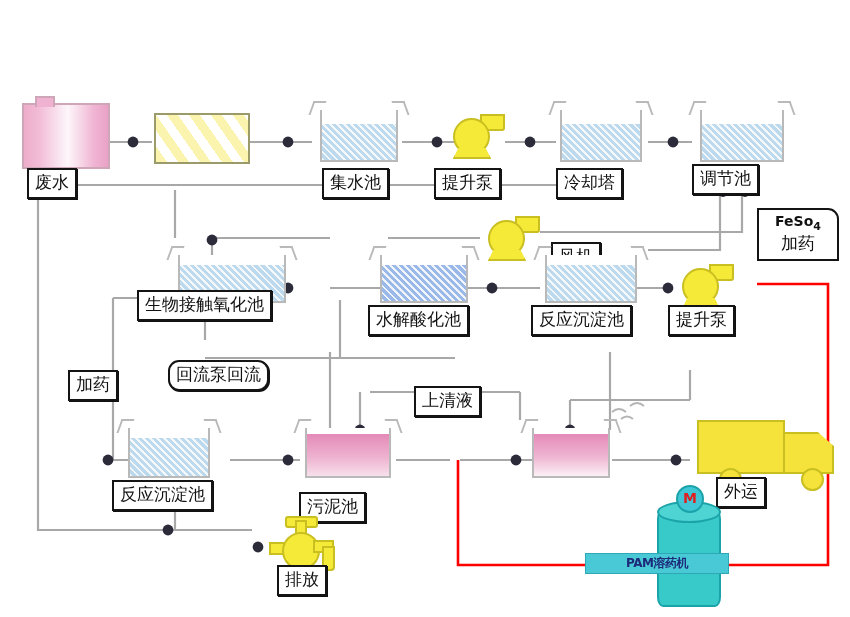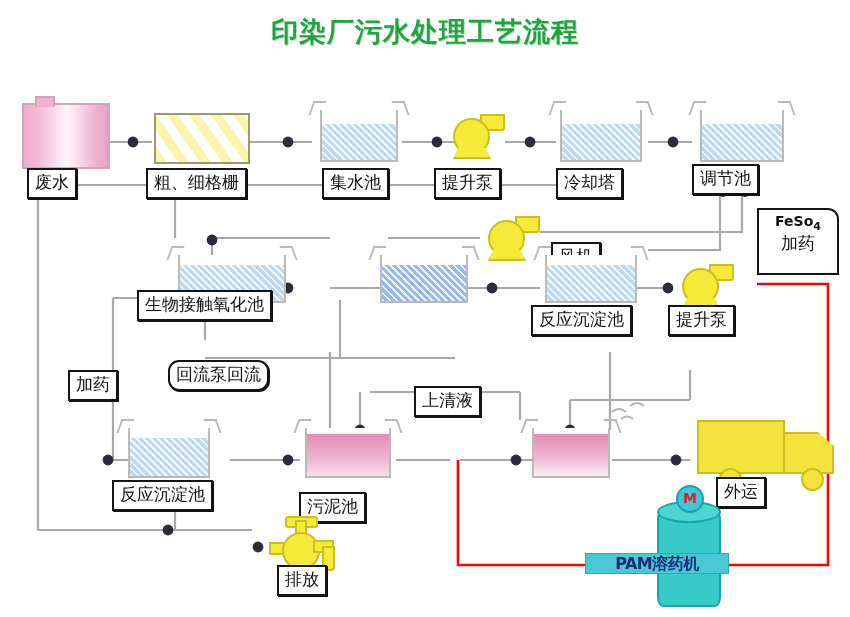--- a/index.html
+++ b/index.html
@@ -14,21 +14,21 @@
          text-shadow:1px 1px 0 #b9e3c3;}
 
   
   svg.wires{position:absolute;left:0;top:0;width:850px;height:617px;}
 
   
   .chip{position:absolute;background:#ffffff;border:2.5px solid #141414;
         color:#111;font-size:17px;line-height:1;padding:4px 6px 6px 6px;
         white-space:nowrap;box-shadow:1px 1px 0 #111;}
   .chip.round{border-radius:0 11px 0 0;border-width:2px;box-shadow:none;}
-  .chip.two{padding:3px 8px 19px 8px;text-align:center;line-height:1.22;}
+  .chip.two{padding:3px 8px 5px 8px;text-align:center;line-height:1.22;}
   .chip .sub{font-size:11px;vertical-align:sub;}
   .chip .feso{font-size:14px;font-weight:bold;display:block;}
 
   
   .tank{position:absolute;}
   .tank .body{position:absolute;left:0;top:0;right:0;bottom:0;
               border:2px solid #b9b9b9;border-top:none;background:#fff;}
   .tank .liquid{position:absolute;left:2px;right:2px;bottom:2px;
       background-image:
         repeating-linear-gradient(45deg, rgba(255,255,255,.85) 0 2px, rgba(255,255,255,0) 2px 5px);
@@ -78,29 +78,28 @@
   
   .pam{position:absolute;}
   .pam .cyl{position:absolute;left:0;top:14px;width:60px;height:94px;background:#38c9c9;
       border:2px solid #1aa3a8;border-radius:6px/10px;}
   .pam .top{position:absolute;left:0;top:6px;width:60px;height:18px;background:#4fd4d4;
       border:2px solid #1aa3a8;border-radius:50%;}
   .pam .motor{position:absolute;left:19px;top:-10px;width:24px;height:24px;border-radius:50%;
       background:#3fc7d6;border:2px solid #1aa3a8;color:#e02020;font-weight:bold;font-size:14px;
       text-align:center;line-height:22px;}
   .pam .bar{position:absolute;left:-72px;top:58px;width:142px;height:19px;background:#49c9d6;
-      border:1px solid #2fa8b5;color:#1d2a7a;font-size:16px;font-weight:bold;
+      border:1px solid #2fa8b5;color:#1d2a7a;font-size:12px;font-weight:bold;
       text-align:center;line-height:19px;letter-spacing:-.5px;}
 </style>
 </head>
 <body>
 
 <div id="stage">
 
-  <div class="title">印染厂污水处理工艺流程</div>
 
   <svg class="wires" viewBox="0 0 850 617">
     <g stroke="#a8a8a8" stroke-width="2.2" fill="none">
 
       <path d="M108 142 H152"></path>
       <path d="M245 142 H312"></path>
       <path d="M402 142 H462"></path>
       <path d="M505 142 H556"></path>
       <path d="M648 142 H692"></path>
 
@@ -183,21 +182,20 @@
       <path d="M621 419 q6 -5 12 0"></path>
     </g>
   </svg>
 
   <div class="drum" style="left:22px;top:103px;width:84px;height:62px;">
     <div class="nozzle"></div>
   </div>
   <div class="chip" style="left:27px;top:168px;">废水</div>
 
   <div class="grate" style="left:154px;top:113px;width:92px;height:47px;"></div>
-  <div class="chip" style="left:146px;top:168px;">粗、细格栅</div>
 
   <div class="tank" style="left:320px;top:110px;width:78px;height:52px;">
     <div class="body"></div>
     <div class="liquid" style="height:36px;background-color:#bcd9ee;"></div>
     <div class="lipL"></div>
       <div class="lipR"></div>
   </div>
   <div class="chip" style="left:322px;top:168px;">集水池</div>
 
   <div class="pump" style="left:447px;top:112px;width:60px;height:48px;">
@@ -242,20 +240,21 @@
       <div class="lipR"></div>
   </div>
   <div class="chip" style="left:137px;top:290px;">生物接触氧化池</div>
 
   <div class="tank" style="left:380px;top:255px;width:88px;height:48px;">
     <div class="body"></div>
     <div class="liquid" style="height:36px;background-color:#9ab9e8;"></div>
     <div class="lipL"></div>
       <div class="lipR"></div>
   </div>
+  <div class="chip" style="left:368px;top:305px;">水解酸化池</div>
 
   <div class="tank" style="left:545px;top:255px;width:92px;height:48px;">
     <div class="body"></div>
     <div class="liquid" style="height:36px;background-color:#bcd9ee;"></div>
     <div class="lipL"></div>
       <div class="lipR"></div>
   </div>
   <div class="chip" style="left:531px;top:305px;">反应沉淀池</div>
 
   <div class="pump" style="left:676px;top:262px;width:60px;height:48px;">

